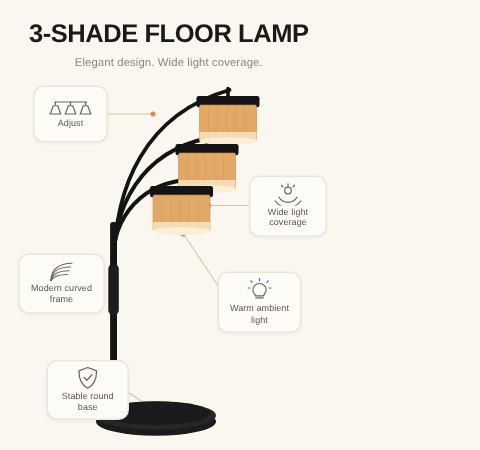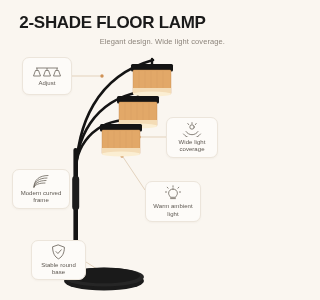--- a/index.html
+++ b/index.html
@@ -14,21 +14,20 @@
 
   
   .header{position:absolute;left:0;top:0;width:225px;text-align:center;}
   .title{
     font-size:17px;font-weight:bold;color:#1a1a1a;
     letter-spacing:-0.3px;margin:0;padding-top:14px;line-height:1;
   }
   .subtitle{
     font-size:7.5px;color:#8d857c;margin:0;padding-top:7px;line-height:1;
     letter-spacing:0.1px;
-    text-align:right;
   }
 
   
   #art{position:absolute;left:0;top:0;width:225px;height:300px;}
 
   
   .callout{
     position:absolute;
     background:#fdfbf8;
     border:1px solid #ece5db;
@@ -49,21 +48,21 @@
   #c-frame    {left:12px; top:169px; width:58px; height:40px;}
   #c-warm     {left:145px;top:181px; width:56px; height:41px;}
   #c-base     {left:31px; top:240px; width:55px; height:40px;}
 </style>
 </head>
 <body>
 
 <div id="stage">
 
   <div class="header">
-    <h1 class="title">2-SHADE FLOOR LAMP</h1>
+    <h1 class="title">3-SHADE FLOOR LAMP</h1>
     <p class="subtitle">Elegant design. Wide light coverage.</p>
   </div>
 
   <svg id="art" viewBox="0 0 225 300">
 
     <g stroke="#d8c3a8" stroke-width="0.7" fill="none">
       <line x1="72" y1="76" x2="101" y2="76"></line>
       <line x1="166" y1="137" x2="140" y2="137"></line>
       <line x1="70" y1="189" x2="56" y2="189"></line>
       <line x1="145" y1="190" x2="123" y2="157"></line>

